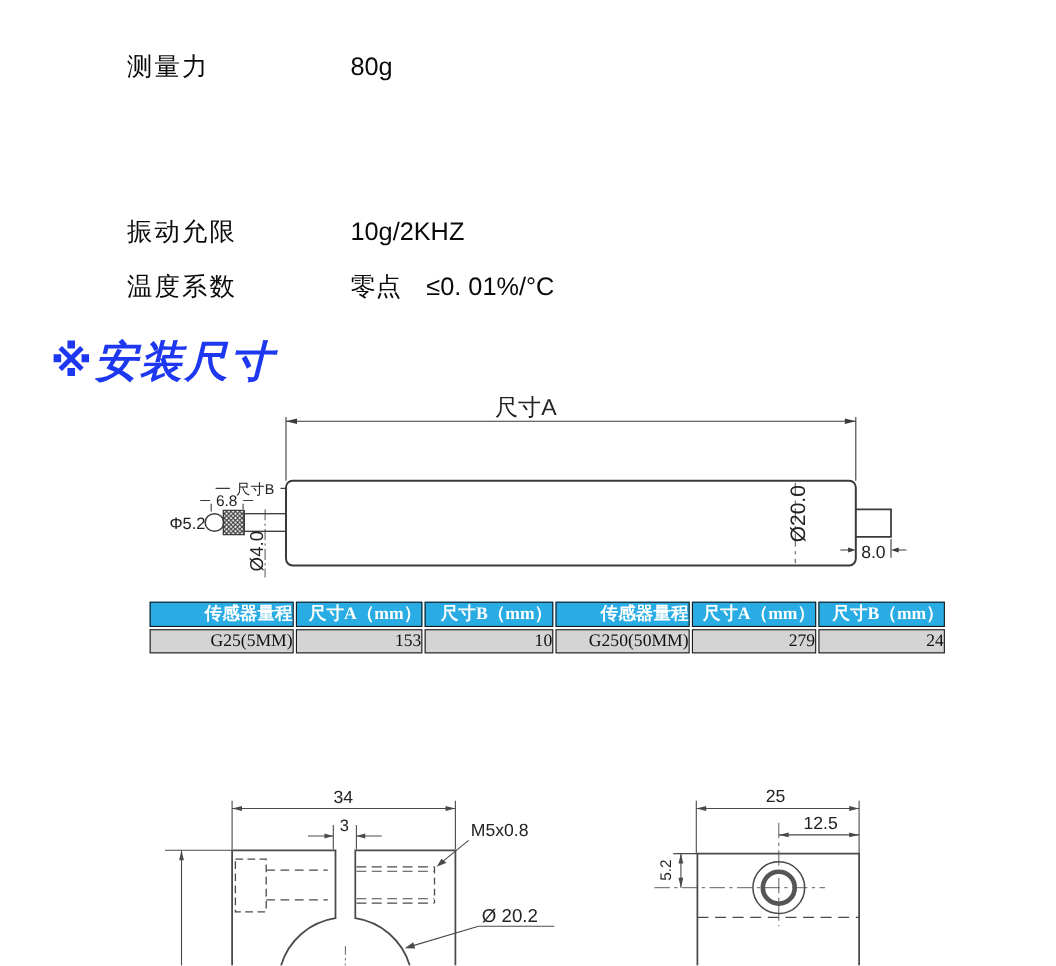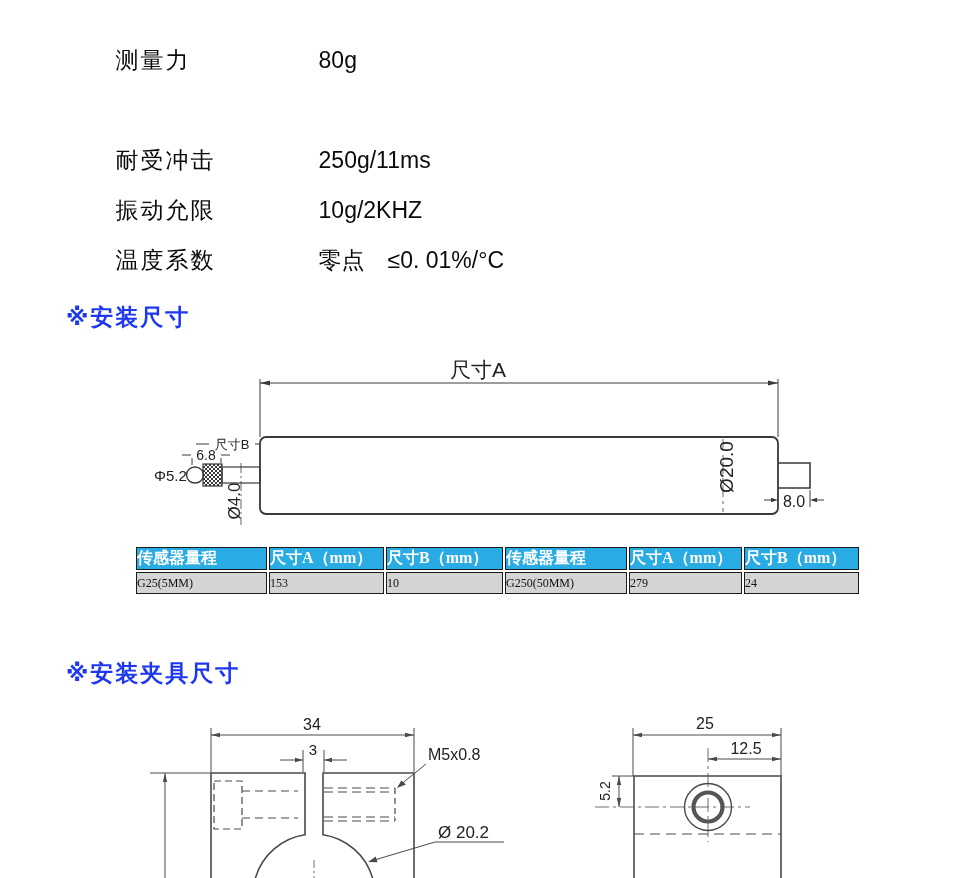--- a/index.html
+++ b/index.html
@@ -3,44 +3,41 @@
 <meta charset="utf-8">
 <style>
   html,body{margin:0;padding:0;background:#fff;}
   #page{position:relative;width:960px;height:878px;background:#ffffff;overflow:hidden;
         font-family:"Liberation Sans","DejaVu Sans",sans-serif;color:#000;}
   
   .spec-row{position:absolute;left:90px;height:30px;font-size:23px;white-space:pre;color:#0a0a0a;}
   .spec-label{display:inline-block;width:203px;letter-spacing:2px;}
   .spec-value{display:inline-block;}
   
-  .heading{position:absolute;left:66px;color:#1d38f0;font-size:23px;font-weight:bold;letter-spacing:2px;}
+  .heading{position:absolute;left:46px;color:#1d38f0;font-size:39px;font-weight:bold;letter-spacing:2px;font-style:italic;}
   
   .drawing{position:absolute;}
   svg text{fill:#2e2e2e;font-family:"Liberation Sans","DejaVu Sans",sans-serif;}
   .dimtxt{fill:#222;}
   
   #size-table{position:absolute;left:134px;top:545px;width:713px;border-collapse:separate;
       border-spacing:2px;table-layout:fixed;background:#ffffff;
       font-family:"Liberation Serif","DejaVu Serif",serif;}
   #size-table th{background:#29ace4;color:#ffffff;font-size:16px;font-weight:bold;
-      border:1px solid #1b1b1b;height:21px;padding:0;text-align:left;white-space:nowrap;overflow:hidden;}
-  #size-table td{background:#d4d4d4;color:#111;font-size:12px;border:1px solid #1b1b1b;
-      height:20px;padding:0;text-align:left;white-space:nowrap;overflow:hidden;}
+      border:1px solid #1b1b1b;height:21px;padding:0;text-align:right;white-space:nowrap;overflow:hidden;}
+  #size-table td{background:#d4d4d4;color:#111;font-size:16px;border:1px solid #1b1b1b;
+      height:20px;padding:0;text-align:right;white-space:nowrap;overflow:hidden;}
 </style>
 </head>
 <body>
 
 <div id="page">
 
   <div class="spec-row" style="top:18px">
     <span class="spec-label">测量力</span><span class="spec-value">80g</span>
-  </div>
-  <div class="spec-row" style="top:118px">
-    <span class="spec-label">耐受冲击</span><span class="spec-value">250g/11ms</span>
   </div>
   <div class="spec-row" style="top:168px">
     <span class="spec-label">振动允限</span><span class="spec-value">10g/2KHZ</span>
   </div>
   <div class="spec-row" style="top:218px">
     <span class="spec-label">温度系数</span><span class="spec-value">零点　≤0. 01%/°C</span>
   </div>
 
   <div class="heading" style="top:302px">※安装尺寸</div>
 
@@ -117,21 +114,20 @@
       <td>G25(5MM)</td>
       <td>153</td>
       <td>10</td>
       <td>G250(50MM)</td>
       <td>279</td>
       <td>24</td>
     </tr>
   </tbody>
     </table>
 
-  <div class="heading" style="top:658px">※安装夹具尺寸</div>
 
   <svg class="drawing" style="left:140px;top:700px" width="380" height="178" viewBox="0 0 380 178">
     <g stroke="#4a4a4a" fill="none">
 
       <line x1="71" y1="35" x2="274" y2="35" stroke-width="1"></line>
       <line x1="71" y1="28" x2="71" y2="72" stroke-width="1"></line>
       <line x1="274" y1="28" x2="274" y2="72" stroke-width="1"></line>
 
       <line x1="140" y1="60" x2="163" y2="60" stroke-width="1"></line>
       <line x1="184" y1="60" x2="207" y2="60" stroke-width="1"></line>

